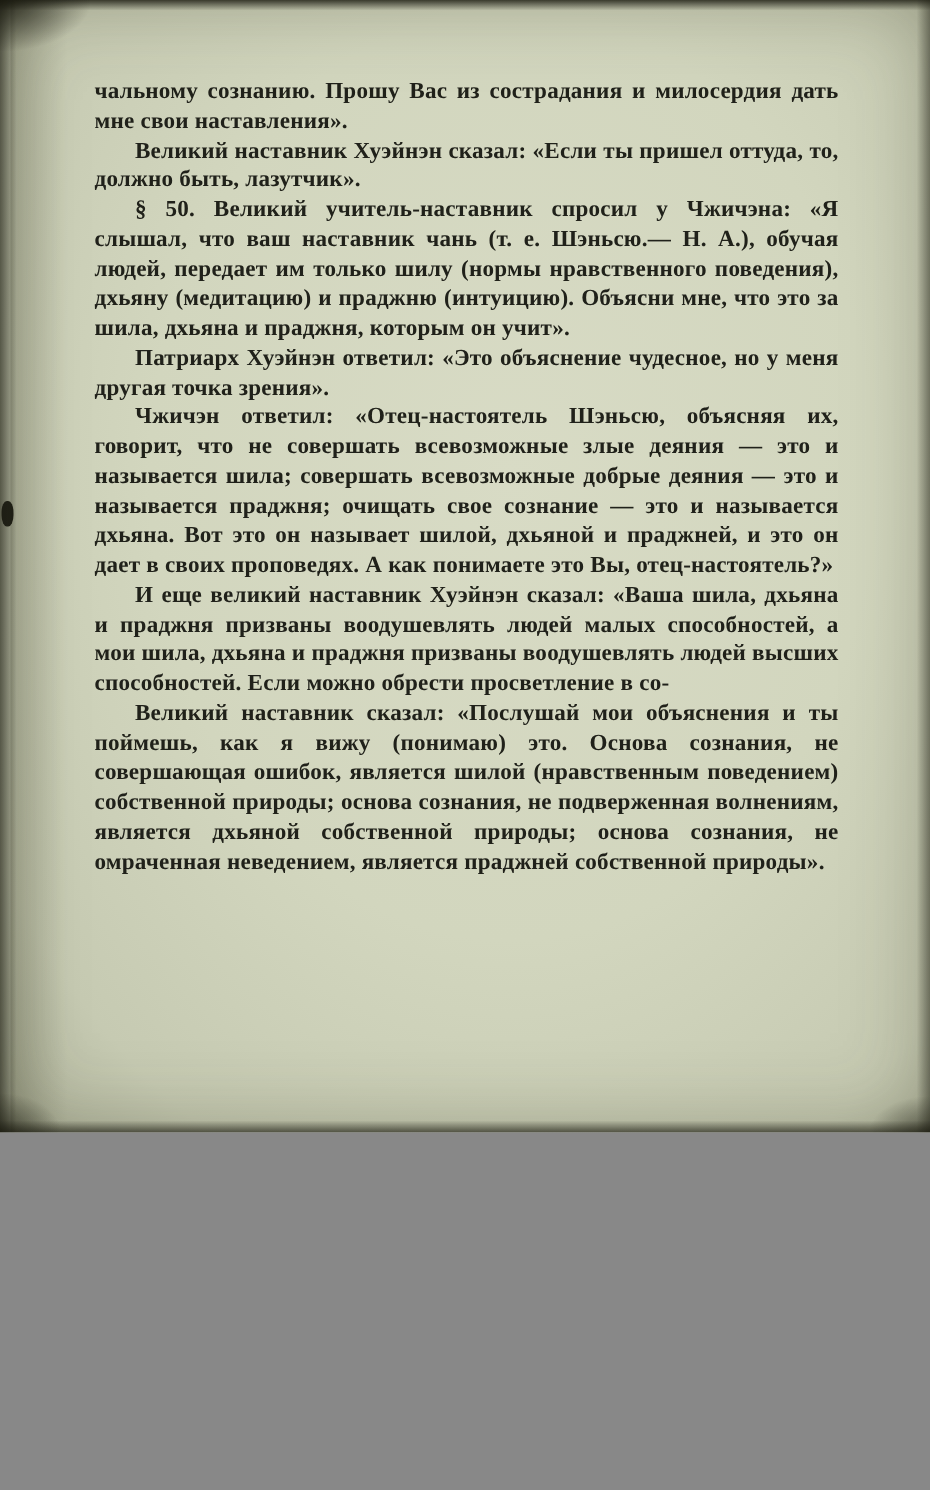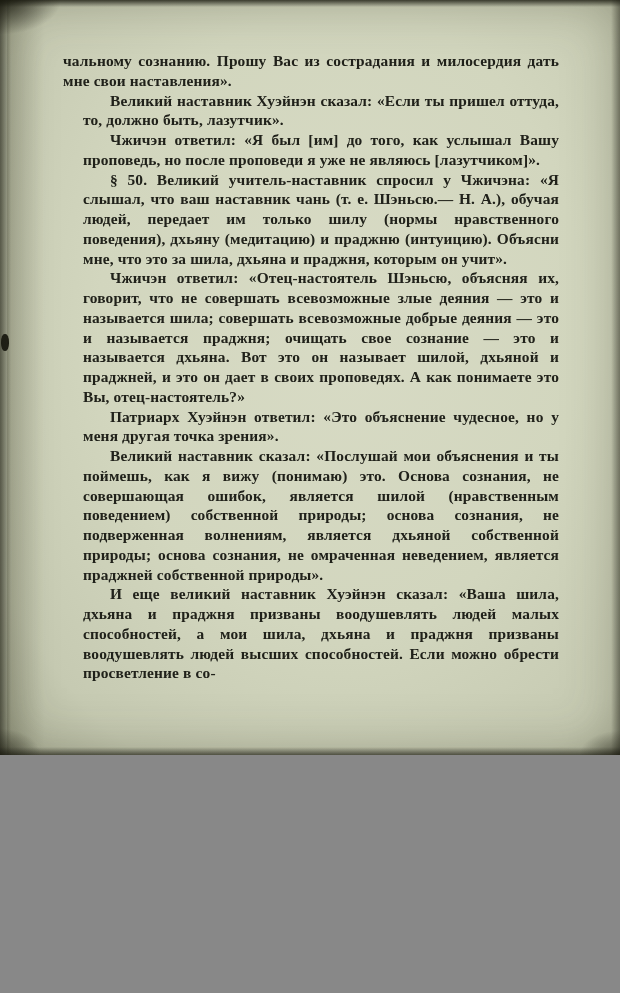--- a/index.html
+++ b/index.html
@@ -67,21 +67,21 @@
     top: 51px;
     width: 496px;
     color: #20211a;
     font-weight: 700;
     font-size: 15.4px;
     line-height: 19.75px;
     text-align: justify;
     letter-spacing: 0.15px;
   }
   .para { margin: 0; }
-  .para.indent { text-indent: 27px; margin-left: 20px; }
+  .para.indent { text-indent: 27px; }
 
   .footer {
     position: absolute;
     left: 63px;
     top: 918px;
     width: 496px;
     display: flex;
     justify-content: space-between;
     align-items: flex-start;
     color: #23241d;
@@ -100,26 +100,25 @@
 </head>
 <body>
 
 <div class="scan">
 
   <div class="binding-shade"></div>
 
   <div class="text-block">
       <p class="para">чальному сознанию. Прошу Вас из сострадания и милосердия дать мне свои наставления».</p>
       <p class="para indent">Великий наставник Хуэйнэн сказал: «Если ты пришел оттуда, то, должно быть, лазутчик».</p>
-      <p class="para indent">Чжичэн ответил: «Я был [им] до того, как услышал Вашу проповедь, но после проповеди я уже не являюсь [лазутчиком]».</p>
       <p class="para indent">§ 50. Великий учитель-наставник спросил у Чжичэна: «Я слышал, что ваш наставник чань (т. е. Шэньсю.— Н. А.), обучая людей, передает им только шилу (нормы нравственного поведения), дхьяну (медитацию) и праджню (интуицию). Объясни мне, что это за шила, дхьяна и праджня, которым он учит».</p>
+      <p class="para indent">Патриарх Хуэйнэн ответил: «Это объяснение чудесное, но у меня другая точка зрения».</p>
       <p class="para indent">Чжичэн ответил: «Отец-настоятель Шэньсю, объясняя их, говорит, что не совершать всевозможные злые деяния — это и называется шила; совершать всевозможные добрые деяния — это и называется праджня; очищать свое сознание — это и называется дхьяна. Вот это он называет шилой, дхьяной и праджней, и это он дает в своих проповедях. А как понимаете это Вы, отец-настоятель?»</p>
-      <p class="para indent">Патриарх Хуэйнэн ответил: «Это объяснение чудесное, но у меня другая точка зрения».</p>
+      <p class="para indent">И еще великий наставник Хуэйнэн сказал: «Ваша шила, дхьяна и праджня призваны воодушевлять людей малых способностей, а мои шила, дхьяна и праджня призваны воодушевлять людей высших способностей. Если можно обрести просветление в со-</p>
       <p class="para indent">Великий наставник сказал: «Послушай мои объяснения и ты поймешь, как я вижу (понимаю) это. Основа сознания, не совершающая ошибок, является шилой (нравственным поведением) собственной природы; основа сознания, не подверженная волнениям, является дхьяной собственной природы; основа сознания, не омраченная неведением, является праджней собственной природы».</p>
-      <p class="para indent">И еще великий наставник Хуэйнэн сказал: «Ваша шила, дхьяна и праджня призваны воодушевлять людей малых способностей, а мои шила, дхьяна и праджня призваны воодушевлять людей высших способностей. Если можно обрести просветление в со-</p>
     </div>
 
   <div class="footer">
     <span class="sig">8 Н. В. Абаев</span>
     <span class="pagenum">209</span>
   </div>
 
   <div class="speck"></div>
   <div class="edge-top"></div>
   <div class="edge-bottom"></div>

